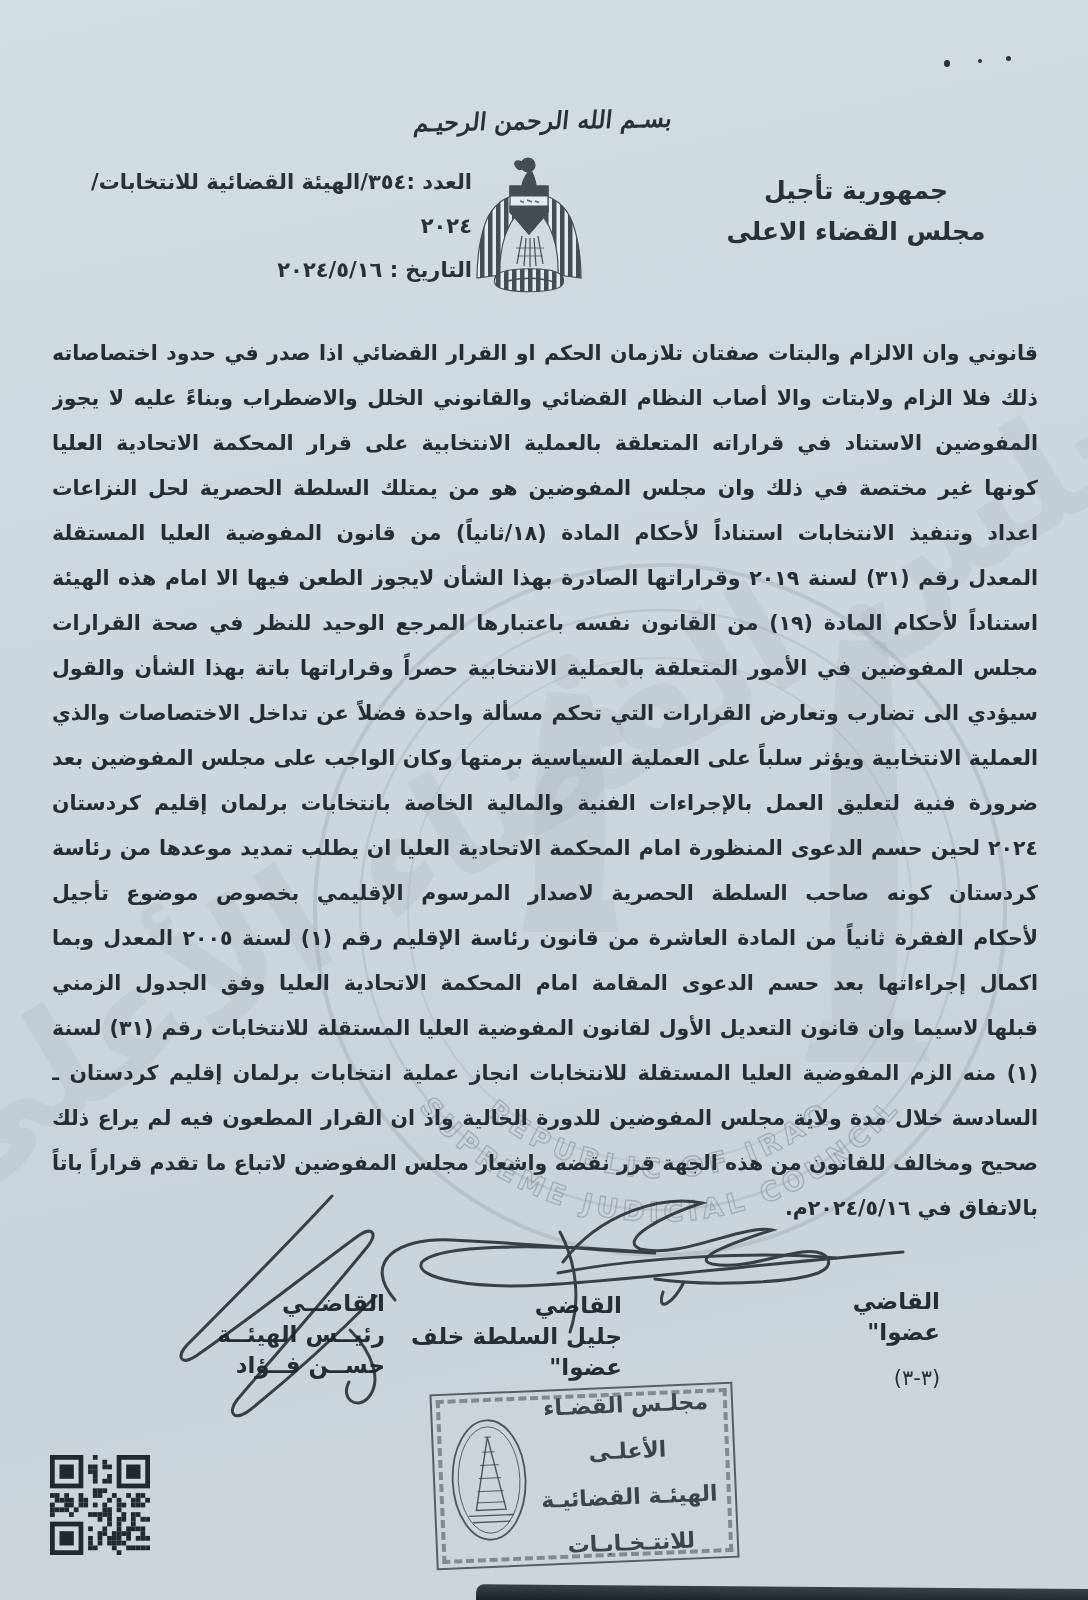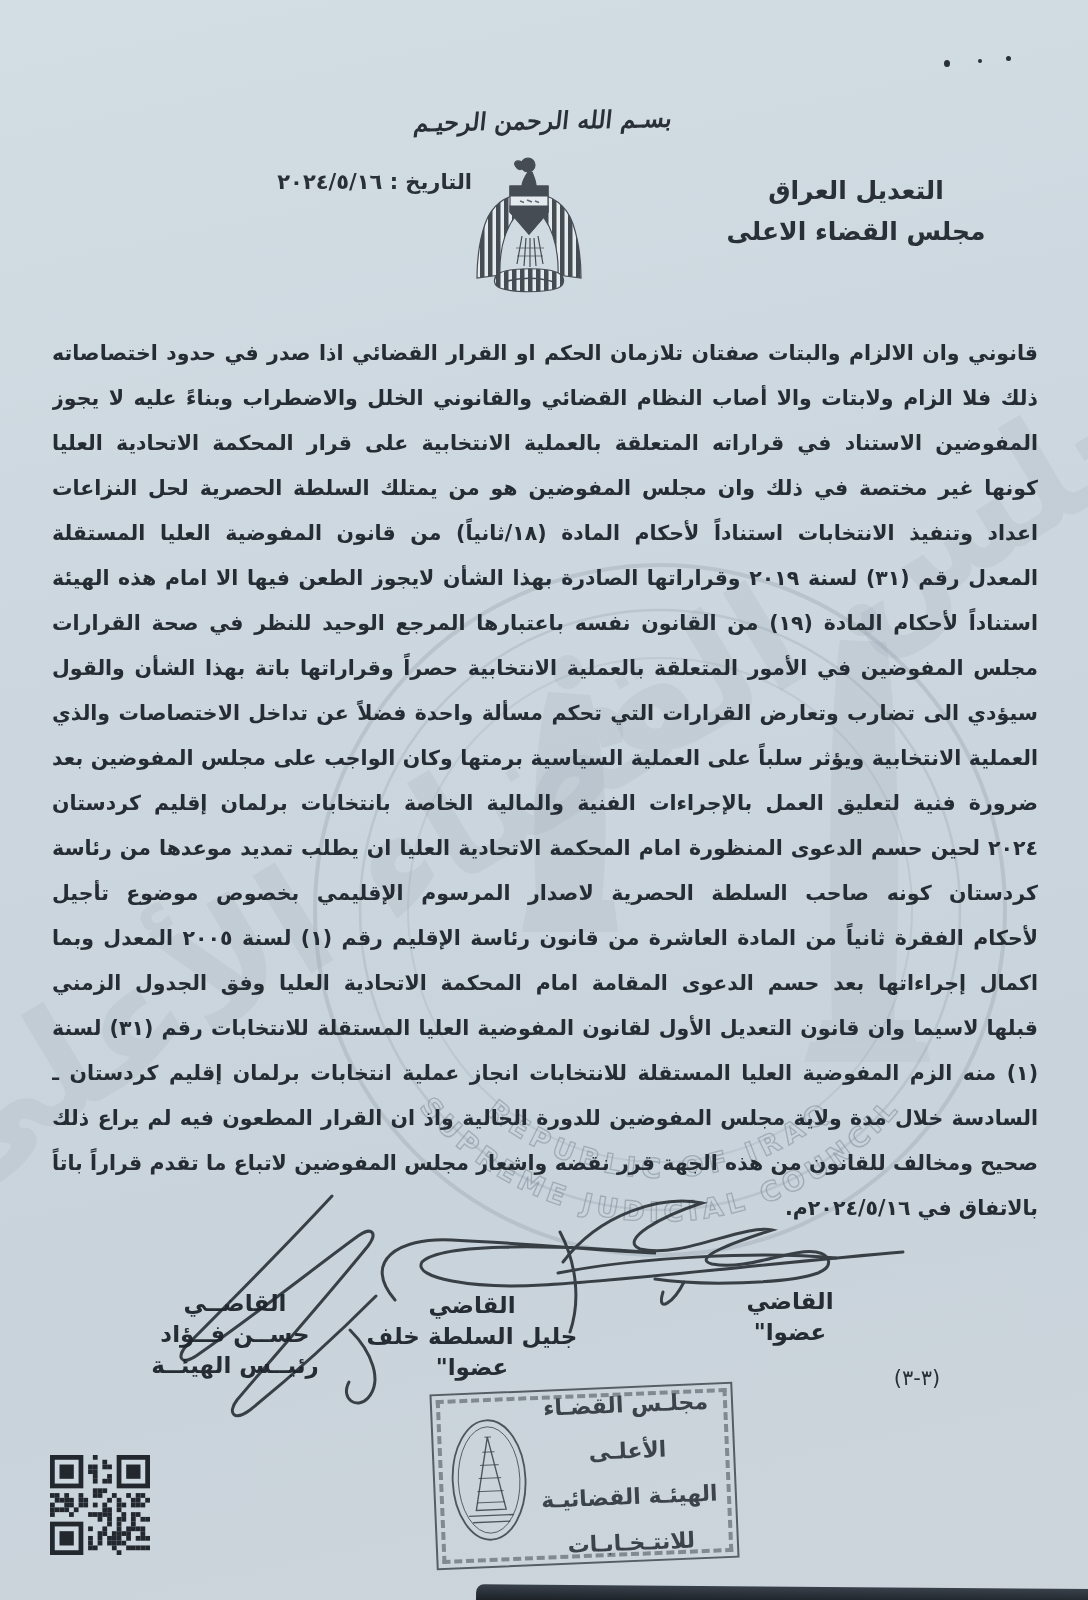--- a/index.html
+++ b/index.html
@@ -24,21 +24,21 @@
   .head-right{position:absolute;z-index:2;left:682px;top:170px;width:348px;direction:rtl;
     text-align:center;font-size:25px;font-weight:bold;line-height:41px;color:#2a3037}
   .emblem{position:absolute;z-index:2;left:464px;top:148px;width:130px;height:150px;opacity:.92}
   
   .body-text{position:absolute;z-index:2;left:52px;top:331px;width:986px;direction:rtl;
     font-size:20.5px;font-weight:bold;color:#262c33}
   .body-text .bl{height:45px;line-height:45px;overflow:hidden;
     text-align:justify;text-align-last:justify}
   .body-text .bl.last{text-align:right;text-align-last:right}
   
-  .sig{position:absolute;z-index:2;width:300px;text-align:center;direction:rtl;
+  .sig{position:absolute;z-index:2;width:300px;text-align:right;direction:rtl;
     font-weight:bold;color:#262c33;font-size:23px;line-height:31px}
   .sig-right{left:640px;top:1286px}
   .sig-mid{left:322px;top:1290px}
   .sig-left{left:85px;top:1288px}
   .pagenum{position:absolute;z-index:2;left:862px;top:1366px;width:110px;text-align:center;
     direction:rtl;font-size:21px;font-weight:normal;color:#2a3037}
   
   .stamp{position:absolute;z-index:3;left:433px;top:1388px;width:303px;height:176px;
     transform:rotate(-2.4deg);border:2px solid rgba(56,63,71,.8)}
   .stamp::before{content:"";position:absolute;inset:4px;border:4px dashed rgba(56,63,71,.5)}
@@ -85,20 +85,21 @@
       <textPath href="#arcInner" startOffset="50%" text-anchor="middle">REPUBLIC OF IRAQ</textPath>
     </text>
     <text font-size="27" font-weight="bold" letter-spacing="5" fill="none" stroke="#7e8b98" stroke-width="1.3" opacity=".55">
       <textPath href="#arcOuter" startOffset="50%" text-anchor="middle">SUPREME JUDICIAL COUNCIL</textPath>
     </text>
   </svg>
 
   <div class="basmala">بسـم الله الرحمن الرحيـم</div>
 
   <div class="head-left">
+    <div>العدد :٣٥٤/الهيئة القضائية للانتخابات/٢٠٢٤</div>
     <div>التاريخ : ٢٠٢٤/٥/١٦</div>
   </div>
 
   <svg class="emblem" viewBox="0 0 130 150">
     <defs>
       <pattern id="wstripe" width="8" height="10" patternUnits="userSpaceOnUse">
         <rect width="8" height="10" fill="#e7ecf0"></rect>
         <rect width="4.5" height="10" fill="#3a4148"></rect>
       </pattern>
     </defs>
@@ -113,21 +114,21 @@
       <path d="M46,58 L84,58 L84,64 L65,86 L46,64 Z" fill="#3a4148"></path>
       <path d="M56,53 l4,1.5 M63,52 l5,2 M71,53 l4,1.5" stroke="#55636f" stroke-width="1.6" fill="none"></path>
       <path d="M58,88 L53,116 M62,90 L60,118 M66,90 L66,119 M70,90 L72,118 M74,88 L79,116" fill="none"></path>
       <path d="M52,100 L80,100 M53,108 L79,108" fill="none" opacity=".7"></path>
       <path d="M34,126 C44,119 86,119 96,126 C101,130 101,137 94,140 C80,145 50,145 36,140 C29,137 29,130 34,126 Z" fill="url(#wstripe)"></path>
       <path d="M40,134 C55,129 75,129 90,134" fill="none" stroke-width="1.6"></path>
     </g>
   </svg>
 
   <div class="head-right">
-    <div>التعديل العراق</div>
+    <div>جمهورية تأجيل</div>
     <div>مجلس القضاء الاعلى</div>
   </div>
 
   <div class="body-text">
     <div class="bl">قانوني وان الالزام والبتات صفتان تلازمان الحكم او القرار القضائي اذا صدر في حدود اختصاصاته فاذا تجاوز</div>
     <div class="bl">ذلك فلا الزام ولابتات والا أصاب النظام القضائي والقانوني الخلل والاضطراب وبناءً عليه لا يجوز لمجلس</div>
     <div class="bl">المفوضين الاستناد في قراراته المتعلقة بالعملية الانتخابية على قرار المحكمة الاتحادية العليا المذكور آنفاً</div>
     <div class="bl">كونها غير مختصة في ذلك وان مجلس المفوضين هو من يمتلك السلطة الحصرية لحل النزاعات الناجمة عن</div>
     <div class="bl">اعداد وتنفيذ الانتخابات استناداً لأحكام المادة (١٨/ثانياً) من قانون المفوضية العليا المستقلة للانتخابات</div>
     <div class="bl">المعدل رقم (٣١) لسنة ٢٠١٩ وقراراتها الصادرة بهذا الشأن لايجوز الطعن فيها الا امام هذه الهيئة حصراً</div>
@@ -169,22 +170,22 @@
     <div>القاضي</div>
     <div>عضوا"</div>
   </div>
   <div class="sig sig-mid">
     <div>القاضي</div>
     <div>جليل السلطة خلف</div>
     <div>عضوا"</div>
   </div>
   <div class="sig sig-left">
     <div>القاضــي</div>
+    <div>رئيــس الهيئــة</div>
     <div>حســن فــؤاد</div>
-    <div>رئيــس الهيئــة</div>
   </div>
 
   <div class="pagenum">(٣-٣)</div>
 
   <div class="stamp">
     <div class="stamp-row">
       <svg class="stamp-oval" viewBox="0 0 90 148">
         <g stroke="rgba(56,63,71,.85)" fill="none" stroke-width="2">
           <ellipse cx="45" cy="74" rx="39" ry="64"></ellipse>
           <ellipse cx="45" cy="74" rx="33" ry="57" stroke-width="1"></ellipse>

